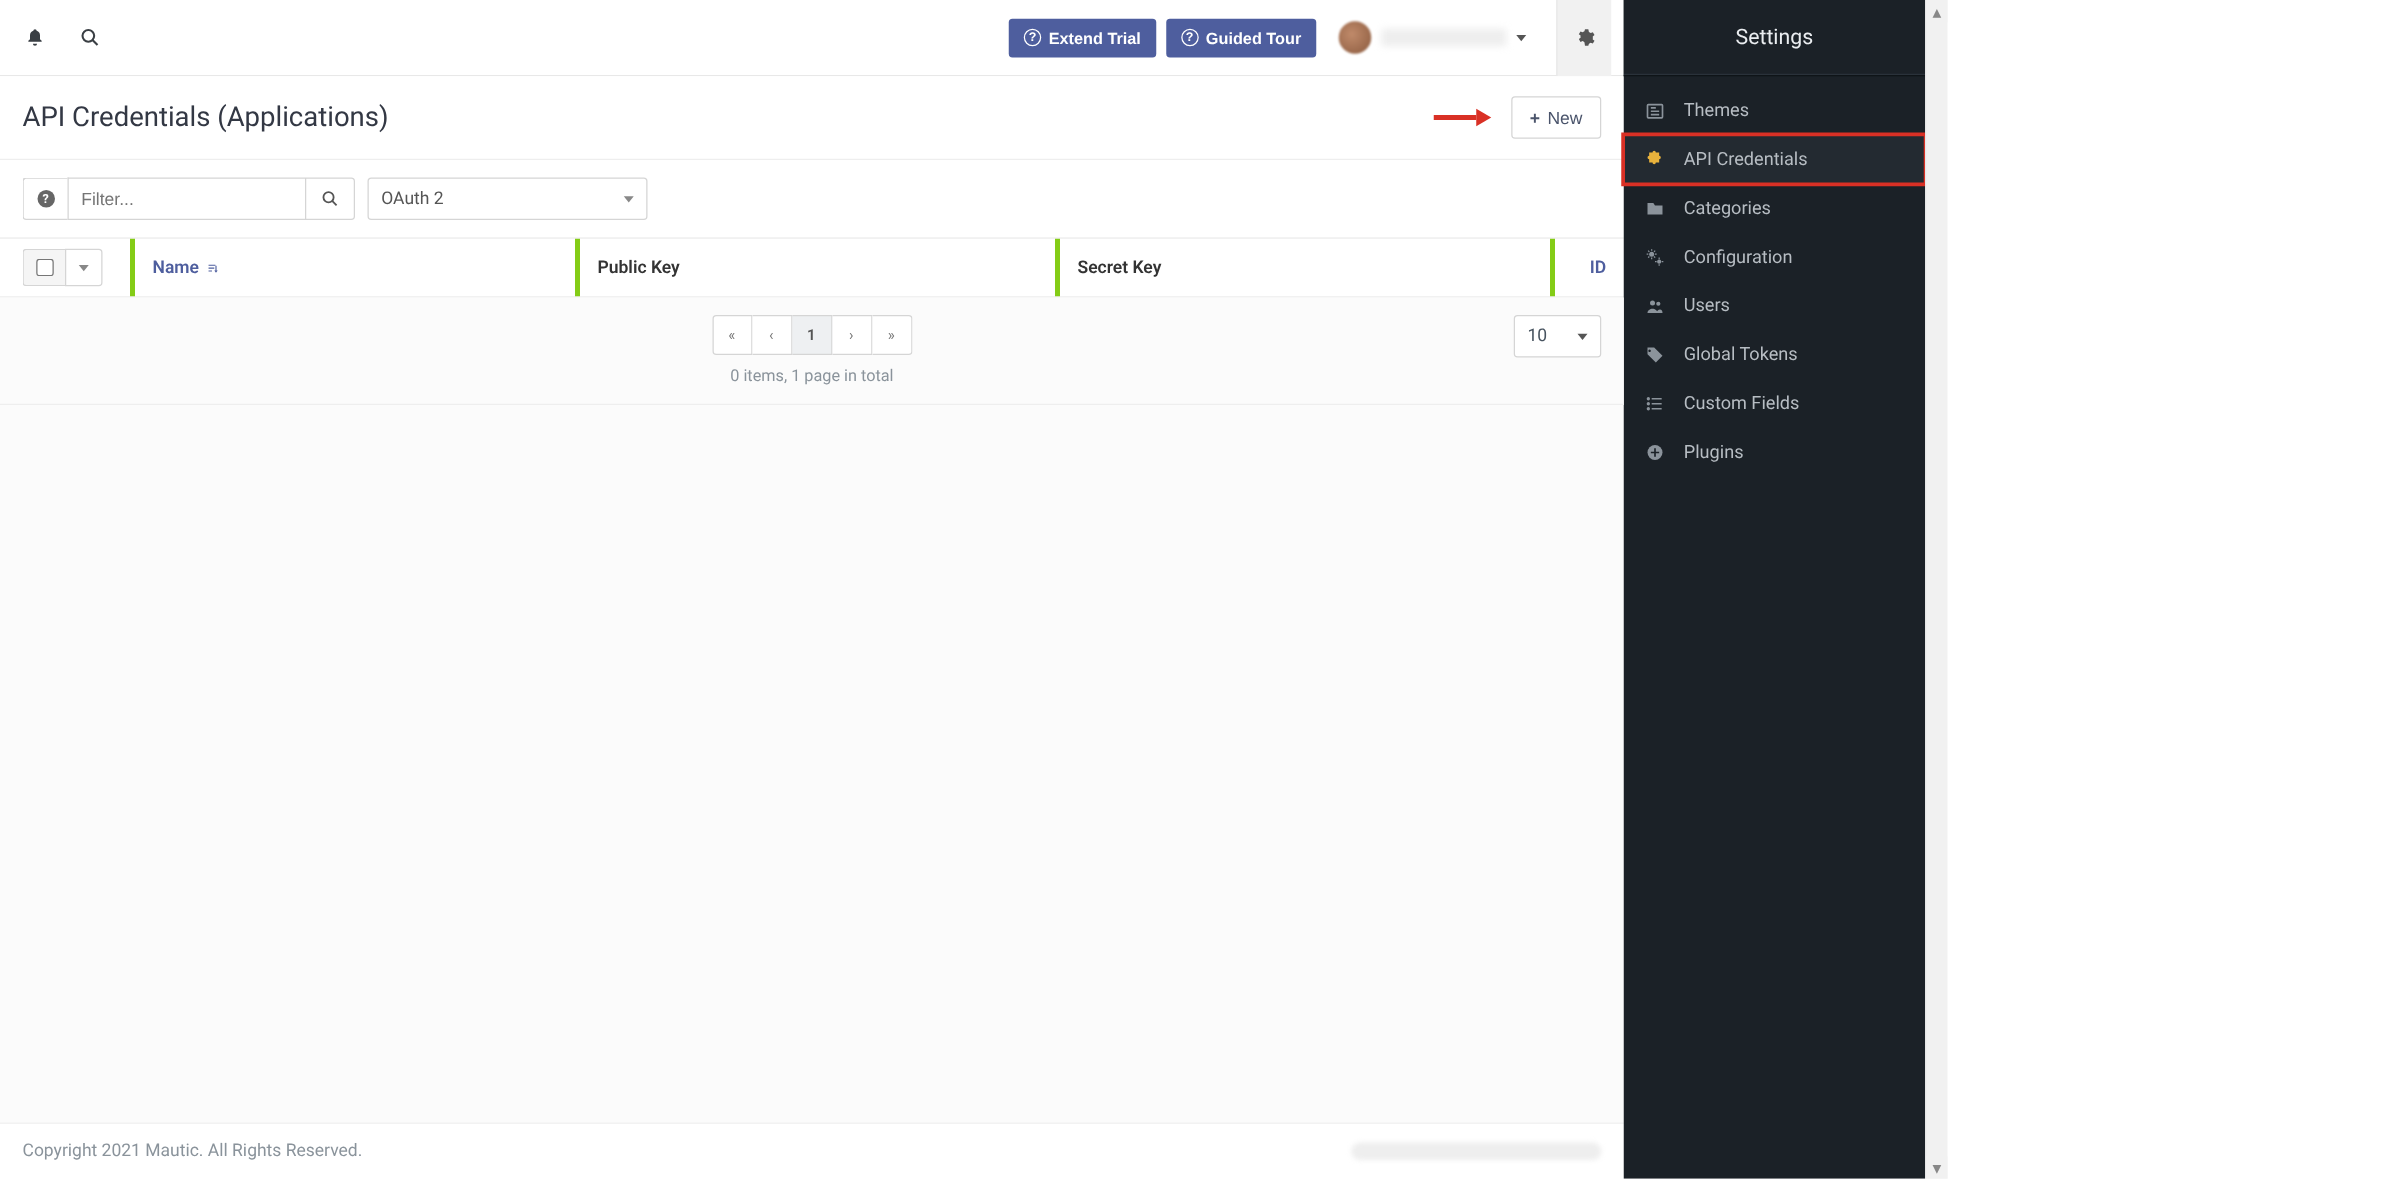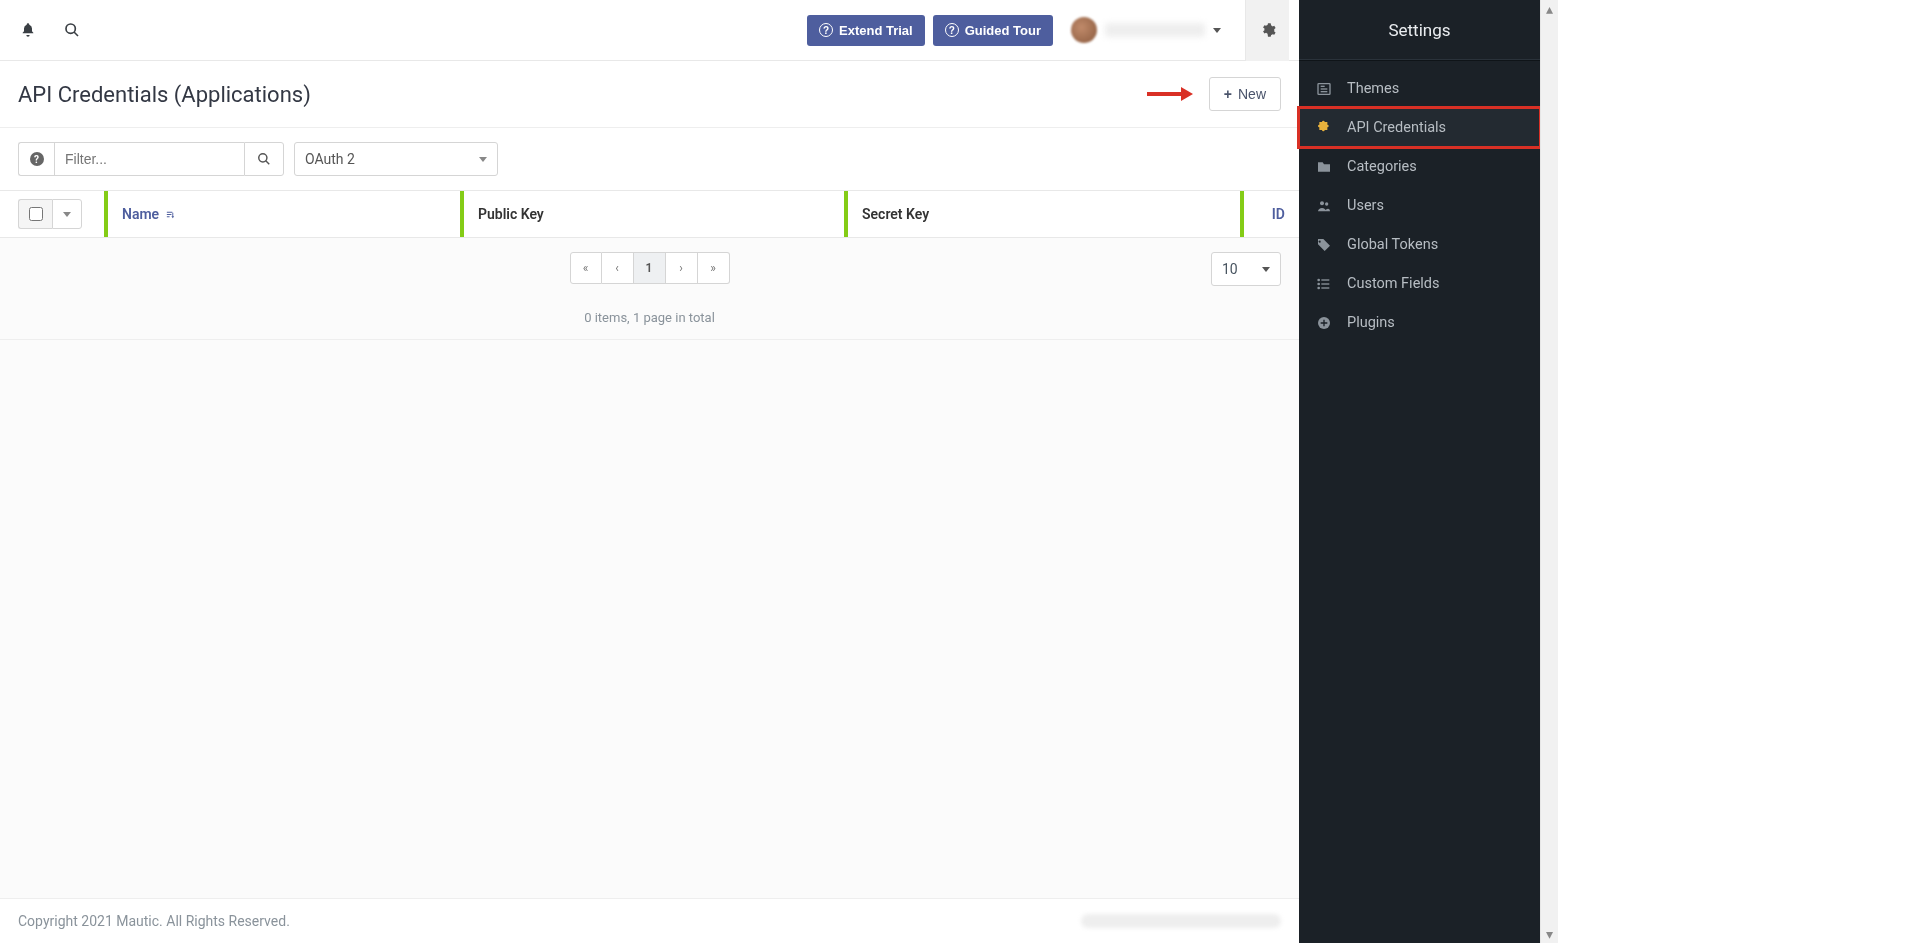--- a/index.html
+++ b/index.html
@@ -30,21 +30,21 @@
   .arrow-head { width:0; height:0; border-top:7px solid transparent; border-bottom:7px solid transparent; border-left:12px solid #d93025; }
   .btn-new { margin-left: 16px; border:1px solid #d5d5d5; background:#fff; color:#4a546b; border-radius:3px; padding: 8px 14px; font-size:14px; cursor:pointer; display:flex; align-items:center; gap:6px; }
   .plus { font-weight:bold; font-size:14px; }
 
   .toolbar { padding: 14px 18px; display:flex; align-items:center; gap:10px; background:#fff; }
   .input-group { display:flex; }
   .ig-help { width:36px; height:34px; border:1px solid #d5d5d5; border-right:none; border-radius:3px 0 0 3px; display:flex; align-items:center; justify-content:center; color:#666; background:#fff; cursor:pointer;}
   .ig-help .qm { width:14px; height:14px; border-radius:50%; background:#666; color:#fff; font-size:10px; display:flex; align-items:center; justify-content:center; font-weight:bold;}
   .filter-input { width: 190px; height:34px; border:1px solid #d5d5d5; border-right:none; padding: 0 10px; font-size:14px; outline:none; color:#555;}
   .ig-search { width:40px; height:34px; border:1px solid #d5d5d5; border-radius: 0 3px 3px 0; display:flex; align-items:center; justify-content:center; color:#555; background:#fff; cursor:pointer;}
-  .select { width: 204px; height:34px; border:1px solid #d5d5d5; border-radius:3px; padding: 0 10px; display:flex; align-items:center; justify-content:space-between; color:#555; cursor:pointer; background:#fff;}
+  .select { width: 224px; height:34px; border:1px solid #d5d5d5; border-radius:3px; padding: 0 10px; display:flex; align-items:center; justify-content:space-between; color:#555; cursor:pointer; background:#fff;}
   .select .sc { width:0; height:0; border-left:4px solid transparent; border-right:4px solid transparent; border-top:5px solid #888;}
 
   .table { border-top:1px solid #e8e8e8; border-bottom:1px solid #e8e8e8; }
   .trow { display:flex; align-items:stretch; background:#fff; }
   .th { padding: 13px 14px; font-weight:600; color:#4e5e9e; font-size:14px; border-left:4px solid #84cc16; display:flex; align-items:center; gap:6px; }
   .col-chk { width: 104px; border-left:none; padding:8px 18px;}
   .chk-group { display:flex; }
   .chk-box { width:34px; height:30px; border:1px solid #d5d5d5; border-right:none; border-radius:3px 0 0 3px; display:flex; align-items:center; justify-content:center; background:#f5f5f5;}
   .chk-box input { width:14px; height:14px; }
   .chk-caret { width:30px; height:30px; border:1px solid #d5d5d5; border-radius:0 3px 3px 0; display:flex; align-items:center; justify-content:center; background:#fff; cursor:pointer;}
@@ -55,21 +55,21 @@
   .col-id { flex:1; text-align:right; justify-content:flex-end; color:#4e5e9e;}
   .sort-icon { display:inline-block; font-size:11px; color:#4e5e9e; }
 
   .pager-area { padding: 14px 18px; background:#fbfbfb; border-bottom: 1px solid #eee; position:relative; min-height: 72px;}
   .pager { display:flex; justify-content:center; }
   .pg-btn { width:32px; height:32px; border:1px solid #d5d5d5; display:flex; align-items:center; justify-content:center; background:#fff; color:#777; cursor:pointer; font-size:12px;}
   .pg-btn + .pg-btn { border-left:none; }
   .pg-btn.active { background:#eef0f2; font-weight:600; color:#555;}
   .pg-btn:first-child { border-radius:3px 0 0 3px; }
   .pg-btn:last-child { border-radius:0 3px 3px 0; }
-  .pager-info { text-align:center; color:#8a939b; font-size:13px; margin-top:26px;}
+  .pager-info { text-align:center; color:#8a939b; font-size:13px; margin-top:10px;}
   .page-size { position:absolute; right:18px; top:14px; width:70px; height:34px; border:1px solid #d5d5d5; border-radius:3px; display:flex; align-items:center; justify-content:space-between; padding:0 10px; background:#fff; cursor:pointer;}
   .page-size .cc2 { width:0; height:0; border-left:4px solid transparent; border-right:4px solid transparent; border-top:5px solid #555;}
 
   .spacer { flex:1; background:#fbfbfb; }
   .footer { border-top:1px solid #eee; padding: 14px 18px; display:flex; align-items:center; color:#8a939b; font-size:14px; background:#fff;}
   .footer-blur { margin-left:auto; width: 200px; height: 14px; background:#eee; border-radius:7px; filter: blur(2px);}
 
   
   .settings { width: 241px; background:#1b2127; color:#c7ccd1; display:flex; flex-direction:column; }
   .settings-head { height:61px; display:flex; align-items:center; justify-content:center; background:#1b2127; color:#eaedf0; font-size:17px; border-bottom: 1px solid #0f1418; box-shadow: inset 0 -1px 0 #2a323a;}
@@ -238,20 +238,31 @@
           <span class="sic">
             <svg width="16" height="16" viewBox="0 0 24 24" fill="currentColor">
               <path d="M3 5h7l2 3h9v11H3z"></path>
             </svg>
           </span>
           <span class="lbl">Categories</span>
         </li>
         <li>
           <span class="sic">
             <svg width="16" height="16" viewBox="0 0 24 24" fill="currentColor">
+              <circle cx="8" cy="8" r="3"></circle>
+              <path d="M8 2v2M8 12v2M2 8h2M12 8h2M3.8 3.8l1.4 1.4M10.8 10.8l1.4 1.4M3.8 12.2l1.4-1.4M10.8 5.2l1.4-1.4" stroke="currentColor" stroke-width="1.5"></path>
+              <circle cx="17" cy="17" r="2.5"></circle>
+              <path d="M17 12v2M17 20v2M12 17h2M20 17h2" stroke="currentColor" stroke-width="1.5"></path>
+            </svg>
+          </span>
+          <span class="lbl">Configuration</span>
+        </li>
+        <li>
+          <span class="sic">
+            <svg width="16" height="16" viewBox="0 0 24 24" fill="currentColor">
               <circle cx="9" cy="8" r="3"></circle>
               <circle cx="16" cy="9" r="2.5"></circle>
               <path d="M3 20c0-3 3-5 6-5s6 2 6 5zM14 20c0-2 2-4 4-4s3 2 3 4z"></path>
             </svg>
           </span>
           <span class="lbl">Users</span>
         </li>
         <li>
           <span class="sic">
             <svg width="16" height="16" viewBox="0 0 24 24" fill="currentColor">

